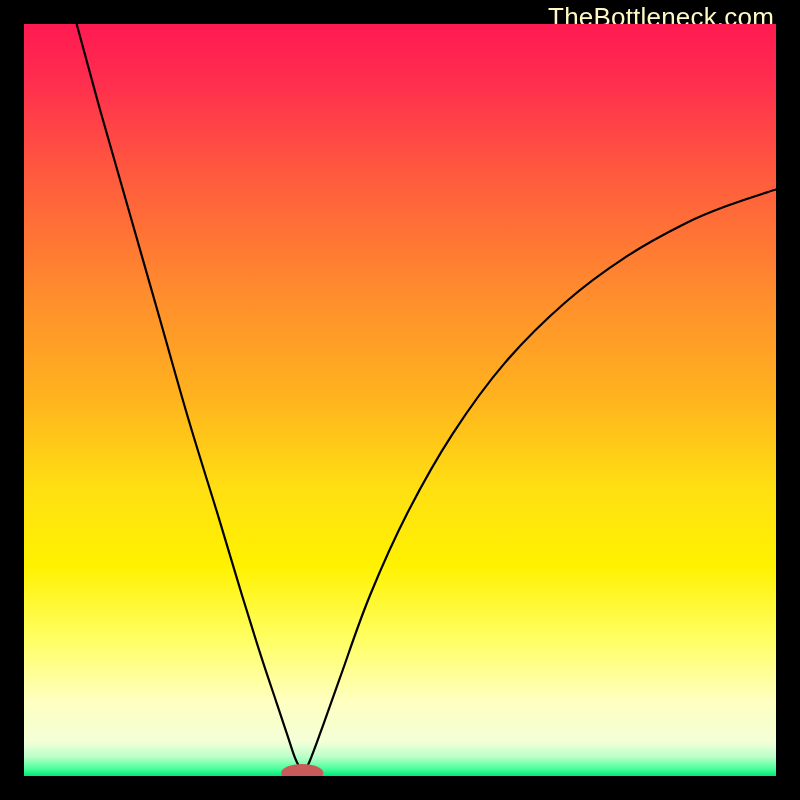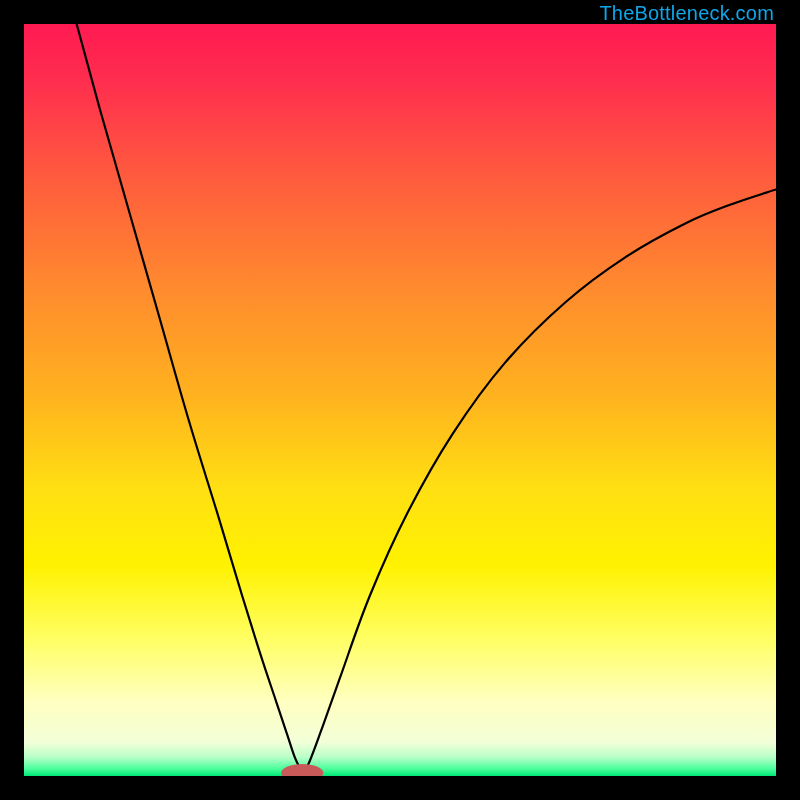--- a/index.html
+++ b/index.html
@@ -23,22 +23,22 @@
     position: absolute;
     left: 0;
     top: 0;
     width: 752px;
     height: 752px;
   }
   .watermark {
     position: absolute;
     top: 2px;
     right: 26px;
-    color: #0ea5e9;
-    font-size: 20px;
+    color: #fef9c3;
+    font-size: 26px;
     font-weight: 400;
     letter-spacing: 0.2px;
     font-family: Arial, Helvetica, sans-serif;
   }
   svg {
     display: block;
   }
 </style>
 </head>
 <body>

